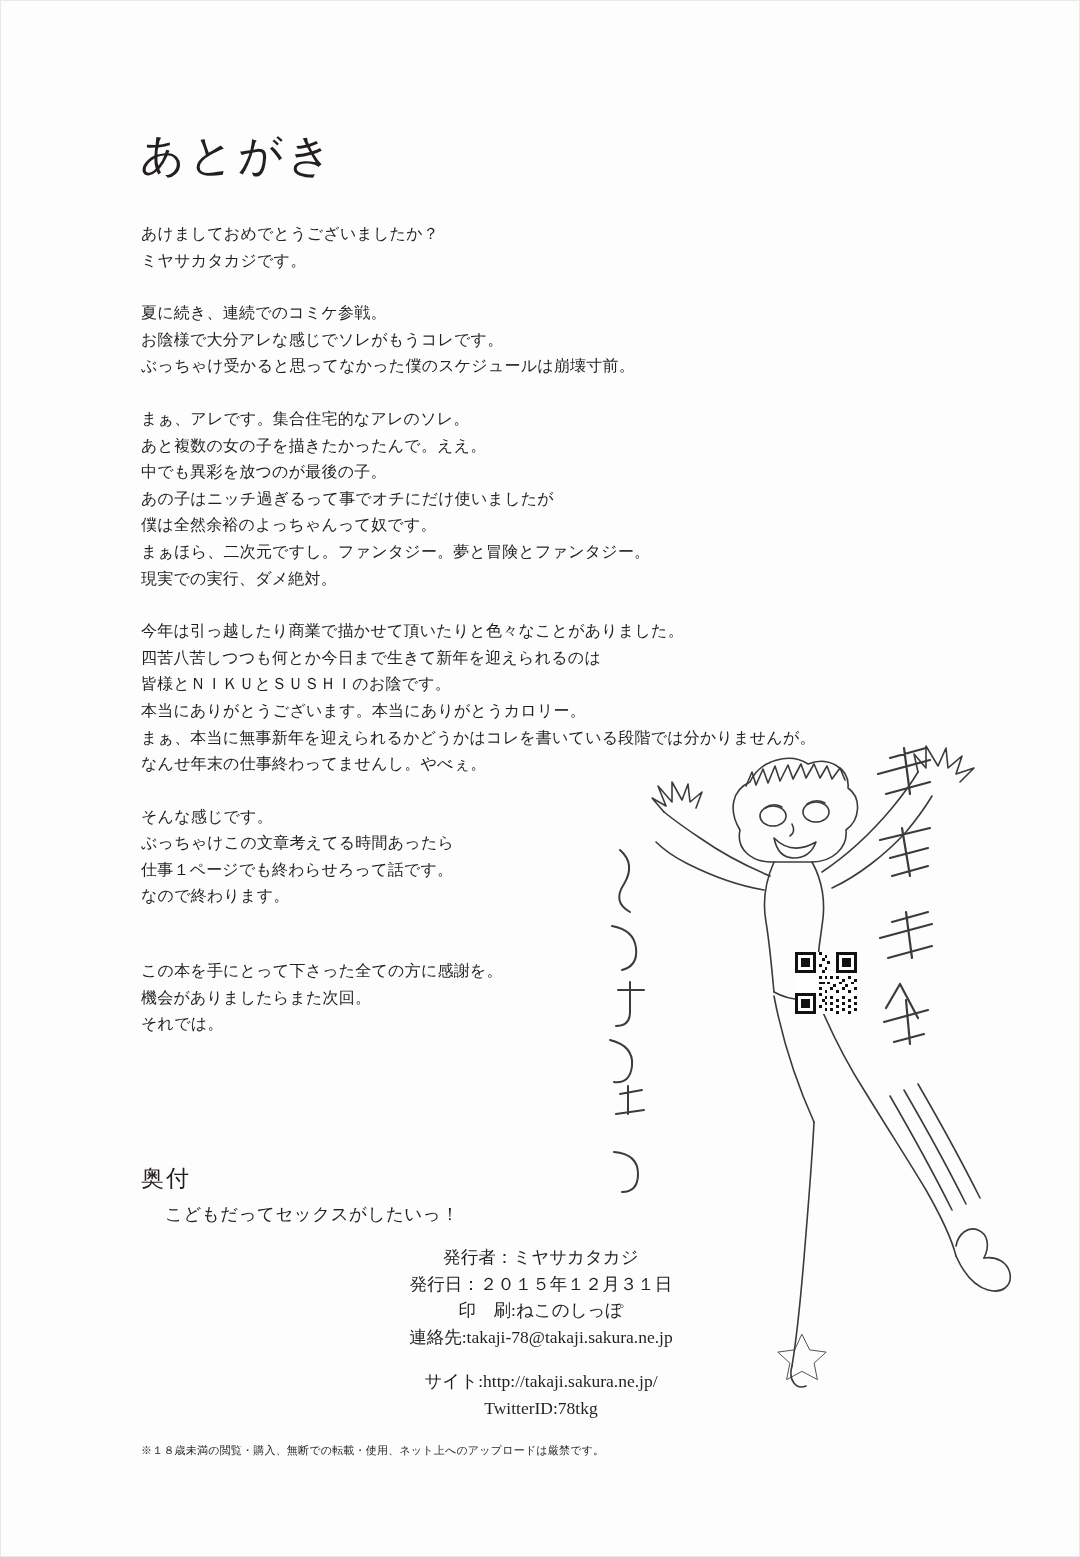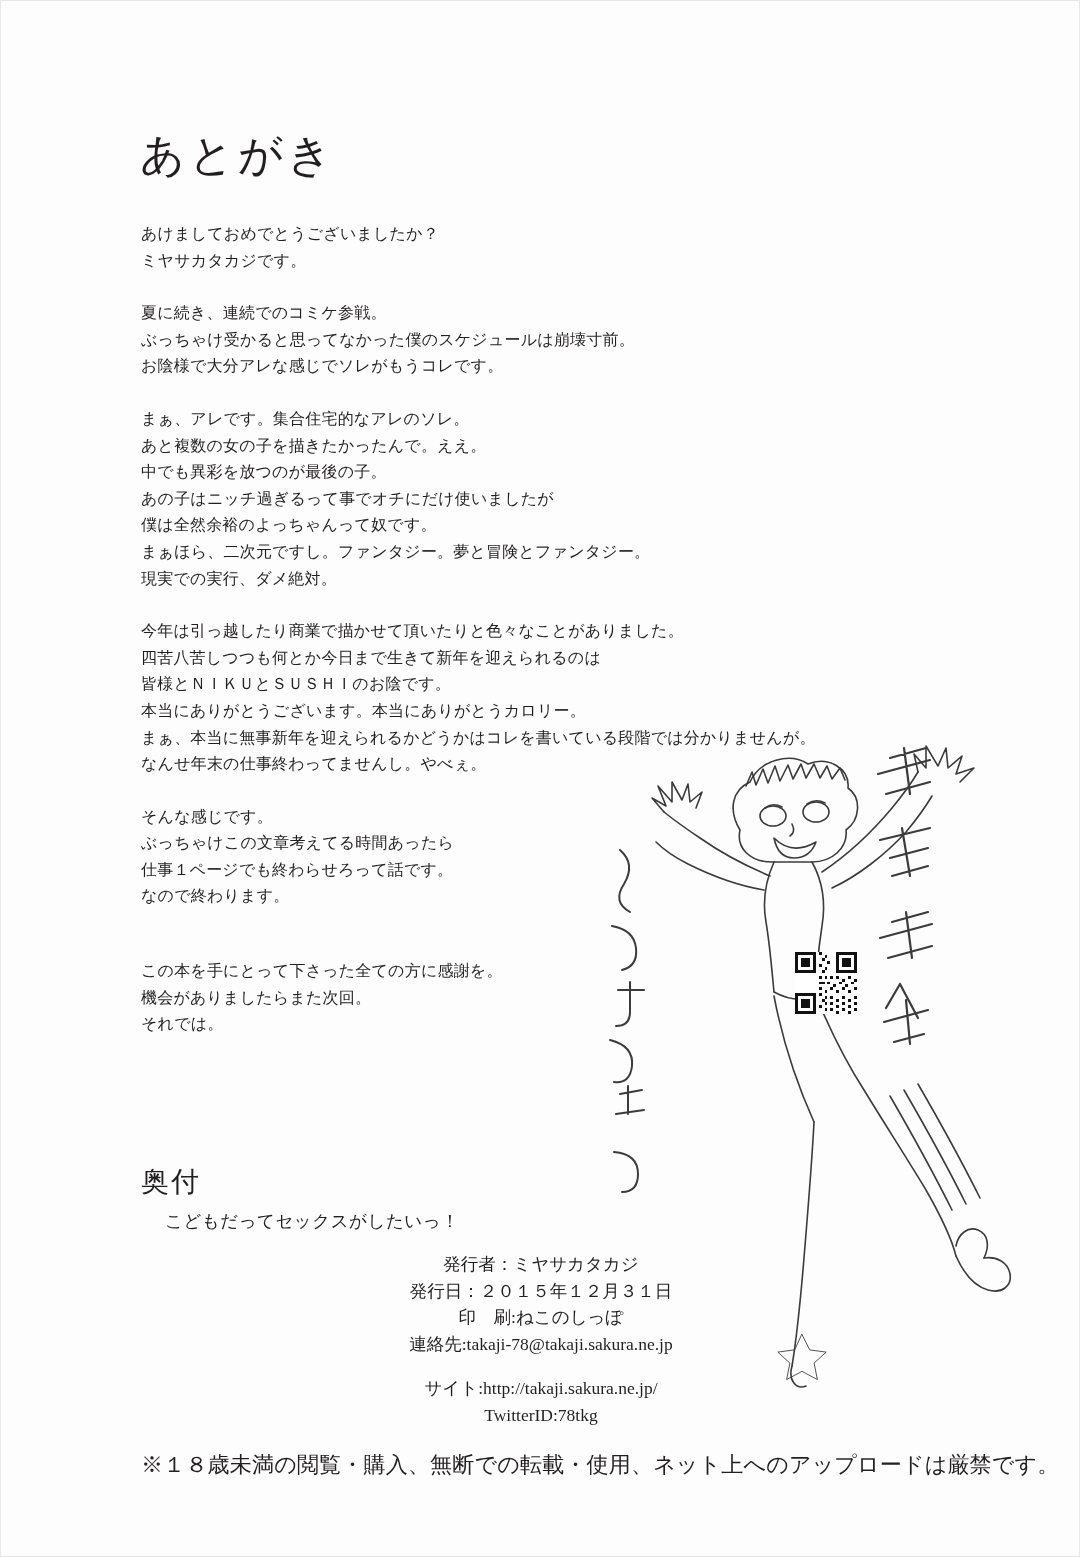--- a/index.html
+++ b/index.html
@@ -56,41 +56,41 @@
   .para div {
     white-space: nowrap;
   }
   .colophon {
     position: absolute;
     left: 141px;
     top: 1163px;
     width: 800px;
   }
   .colophon-head {
-    font-size: 28px;
+    font-size: 23px;
     letter-spacing: 2px;
     margin-bottom: 8px;
   }
   .colophon-booktitle {
     font-size: 17.5px;
     margin-left: 24px;
     margin-bottom: 18px;
     letter-spacing: 0.5px;
   }
   .colophon-block {
     font-size: 17.5px;
     line-height: 26.5px;
     margin-bottom: 18px;
   }
   .colophon-block div {
     white-space: nowrap;
     text-align: center;
   }
   .notice {
-    font-size: 22px;
+    font-size: 11px;
     margin-top: 22px;
     letter-spacing: 0.2px;
     white-space: nowrap;
   }
   .doodle {
     position: absolute;
     left: 560px;
     top: 690px;
     width: 500px;
     height: 700px;
@@ -112,22 +112,22 @@
 
   <div class="title">あとがき</div>
 
   <div class="body-text">
     <div class="para">
       <div>あけましておめでとうございましたか？</div>
       <div>ミヤサカタカジです。</div>
     </div>
     <div class="para">
       <div>夏に続き、連続でのコミケ参戦。</div>
+      <div>お陰様で大分アレな感じでソレがもうコレです。</div>
       <div>ぶっちゃけ受かると思ってなかった僕のスケジュールは崩壊寸前。</div>
-      <div>お陰様で大分アレな感じでソレがもうコレです。</div>
     </div>
     <div class="para">
       <div>まぁ、アレです。集合住宅的なアレのソレ。</div>
       <div>あと複数の女の子を描きたかったんで。ええ。</div>
       <div>中でも異彩を放つのが最後の子。</div>
       <div>あの子はニッチ過ぎるって事でオチにだけ使いましたが</div>
       <div>僕は全然余裕のよっちゃんって奴です。</div>
       <div>まぁほら、二次元ですし。ファンタジー。夢と冒険とファンタジー。</div>
       <div>現実での実行、ダメ絶対。</div>
     </div>

